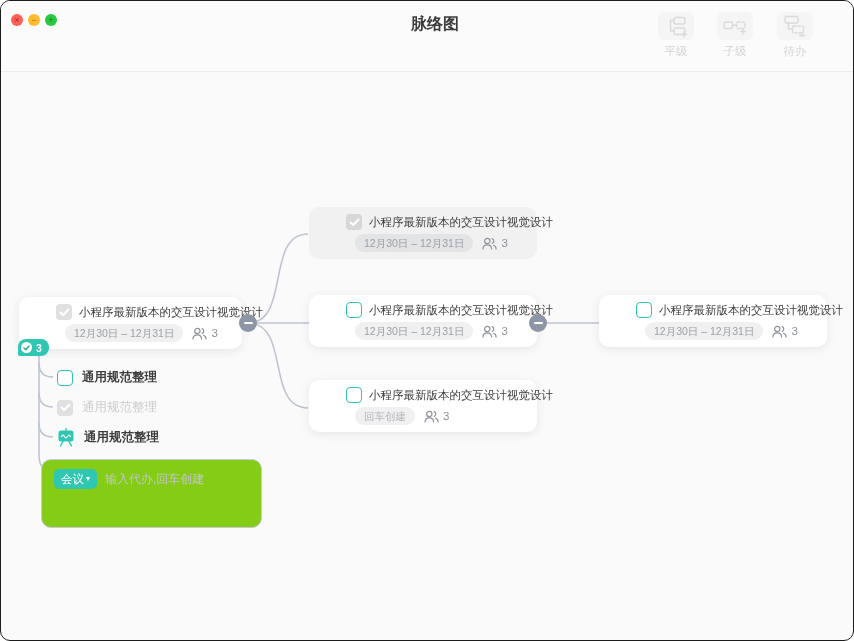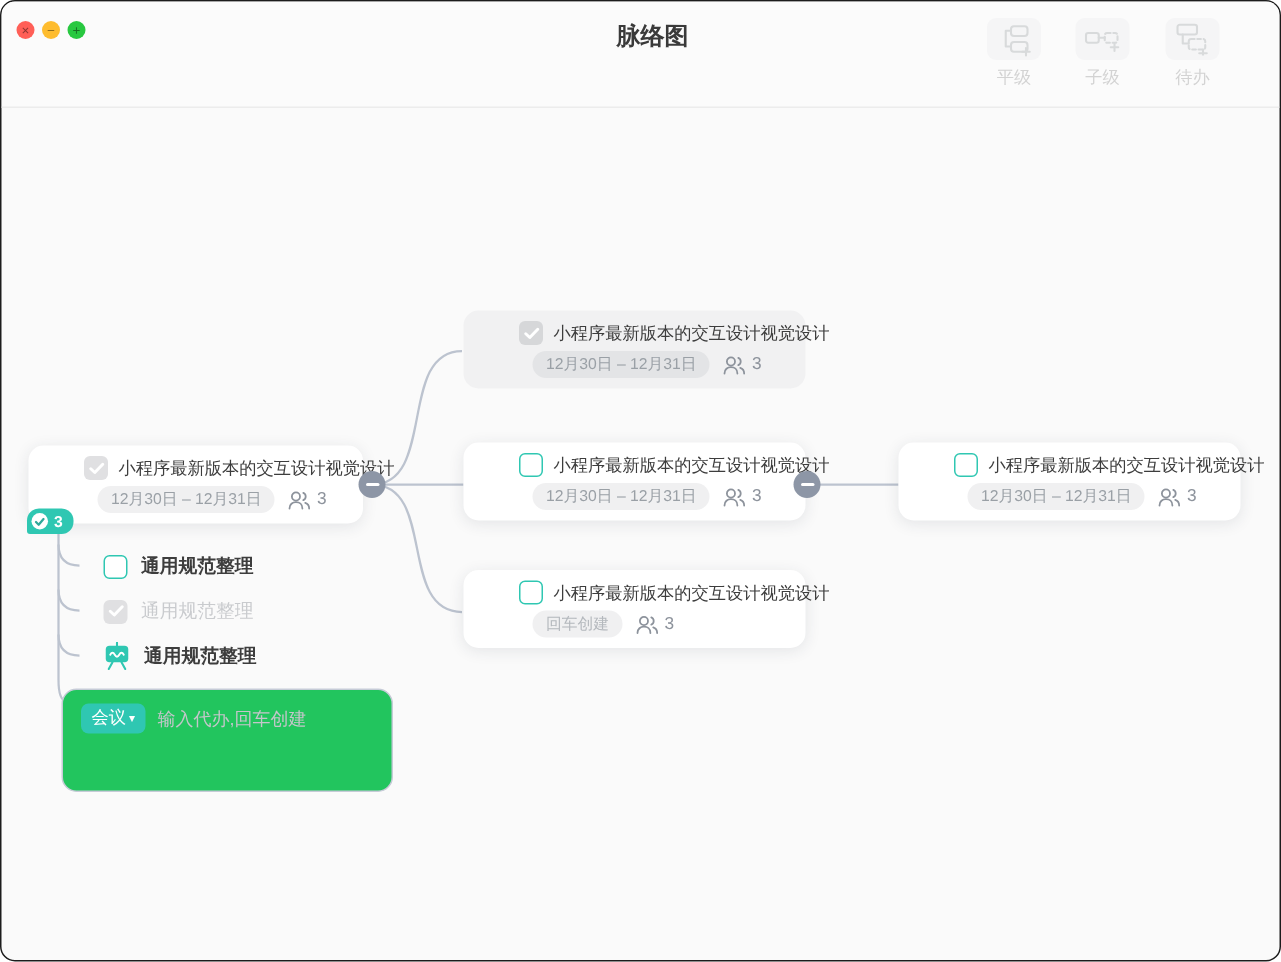--- a/index.html
+++ b/index.html
@@ -52,28 +52,28 @@
   .collapse i { display:block; width:9px; height:2px; background:#fff; border-radius:1px; }
 
   
   .badge { position:absolute; z-index:3; left:17px; top:338px; height:17px; padding:0 7px 0 3px;
            background:#2fc7b2; border-radius:8px 8px 8px 2px; display:inline-flex; align-items:center; gap:4px; }
   .badge .dot { width:11px; height:11px; border-radius:50%; background:#fff;
                 display:flex; align-items:center; justify-content:center; }
   .badge .cnt { color:#fff; font-size:10.5px; font-weight:700; }
 
   
-  .todo-row { position:absolute; z-index:2; left:68px; display:flex; align-items:center; gap:9px; white-space:nowrap;text-align:center; }
+  .todo-row { position:absolute; z-index:2; left:56px; display:flex; align-items:center; gap:9px; white-space:nowrap;text-align:center; }
   .todo-row .tlabel { font-size:12.5px; color:#3d3d3d; font-weight:600; }
   .todo-row .tlabel.muted { color:#c9cbce; font-weight:400; }
   .meeting { width:18px; height:19px; flex:0 0 auto; }
 
   
   .inputbox { position:absolute; z-index:2; left:40px; top:458px; width:221px; height:69px;
-              background:#22c55e; border:1px solid #c6cbd7; border-radius:10px; padding:9px 12px; }
+              background:#84cc16; border:1px solid #c6cbd7; border-radius:10px; padding:9px 12px; }
   .ib-row1 { display:flex; align-items:center; gap:8px; }
   .cat-pill { background:#2fc7b2; color:#fff; font-size:11.5px; line-height:20px; padding:0 7px;
               border-radius:5px; display:inline-flex; align-items:center; gap:2px; }
   .cat-pill .caret { font-size:8px; }
   .todo-input { border:none; outline:none; background:transparent; font-size:12px; color:#3d3d3d; width:130px;
                 font-family:"Liberation Sans","DejaVu Sans",sans-serif; }
   .todo-input::placeholder { color:#c4c6ca; }
   .ib-row2 { margin-top:11px; display:flex; align-items:center; gap:7px;
              font-size:12px; color:#3a3a3a; font-weight:600; white-space:nowrap; }
 </style>

